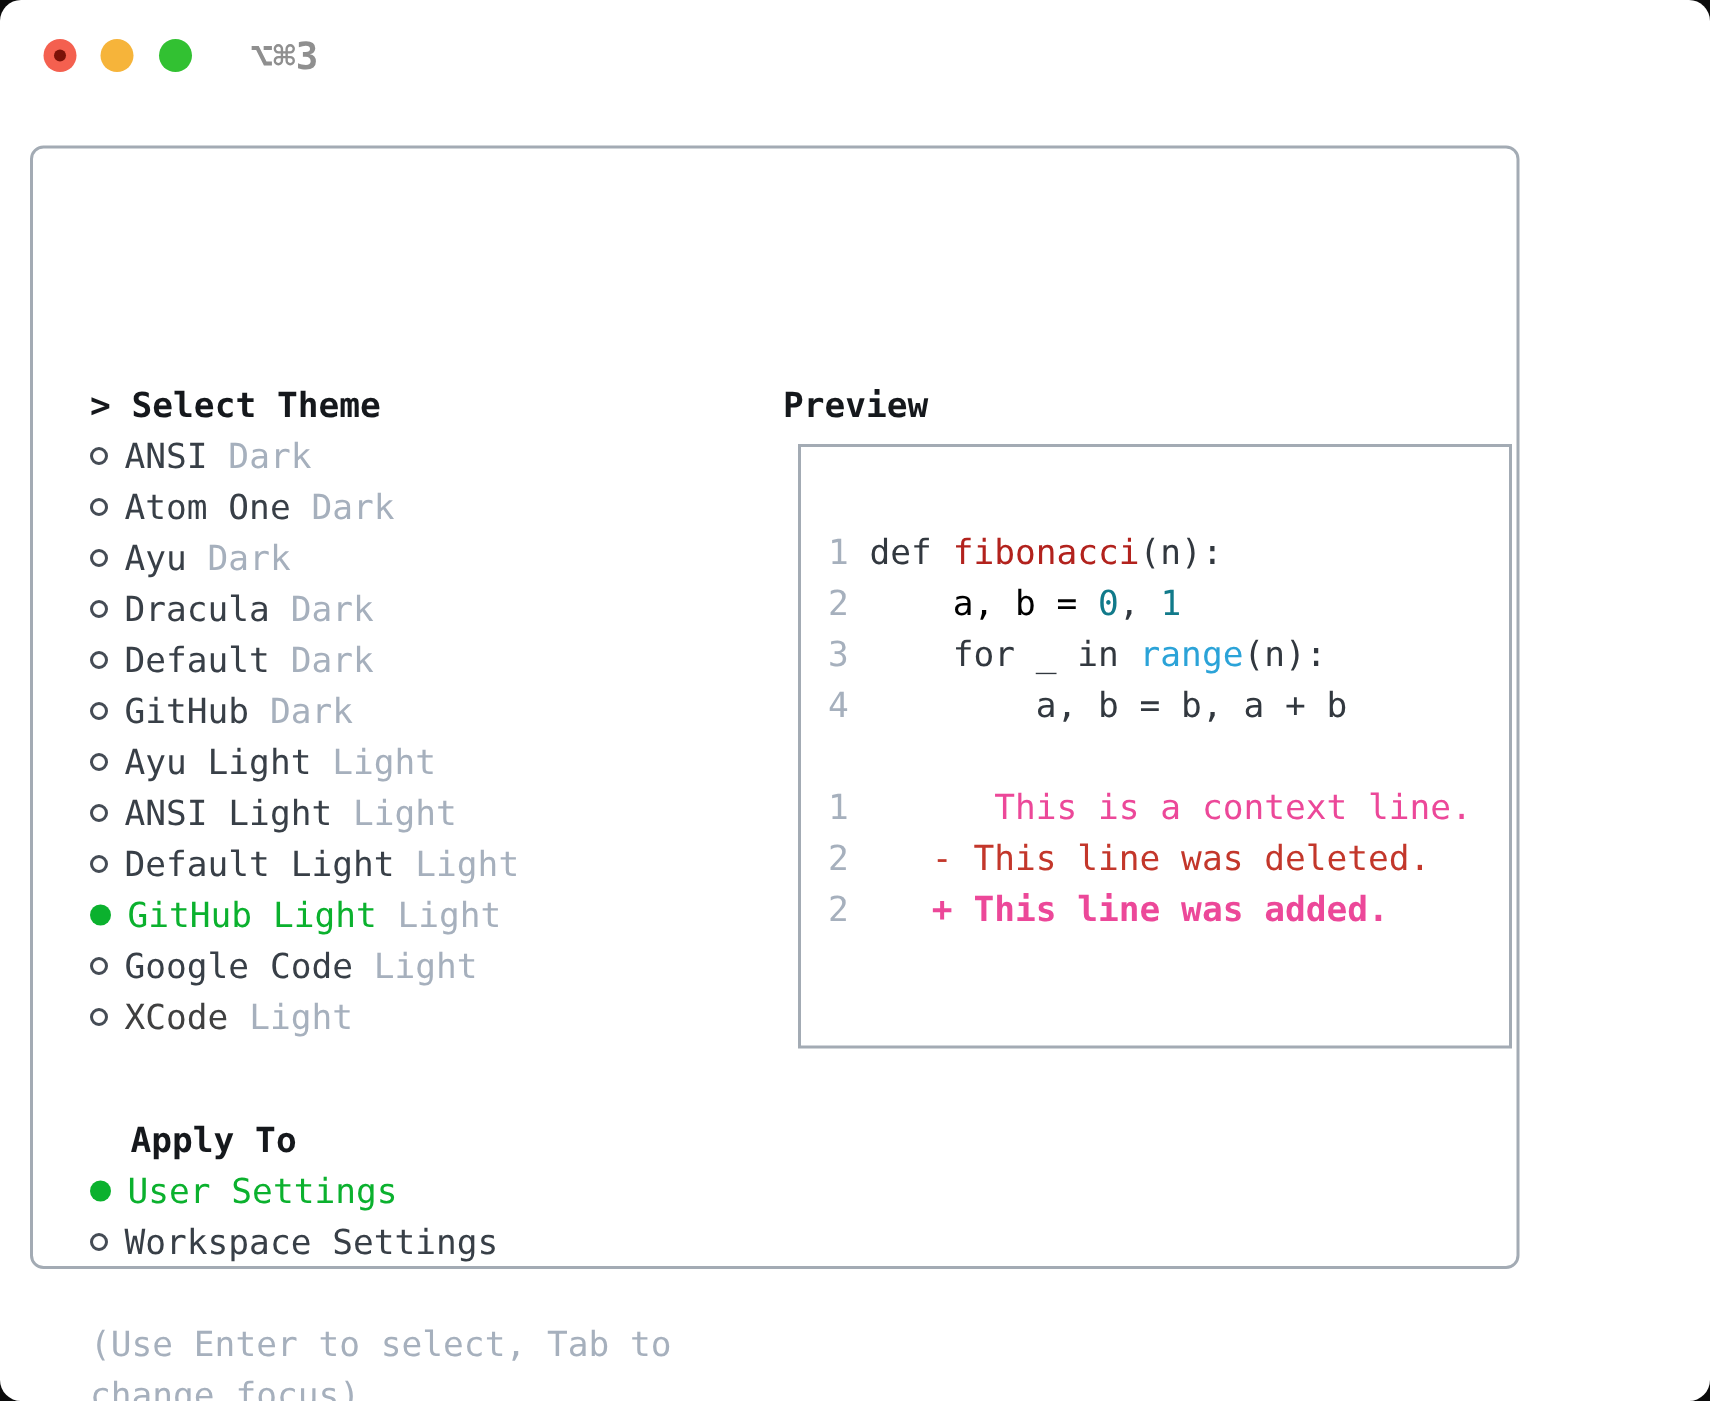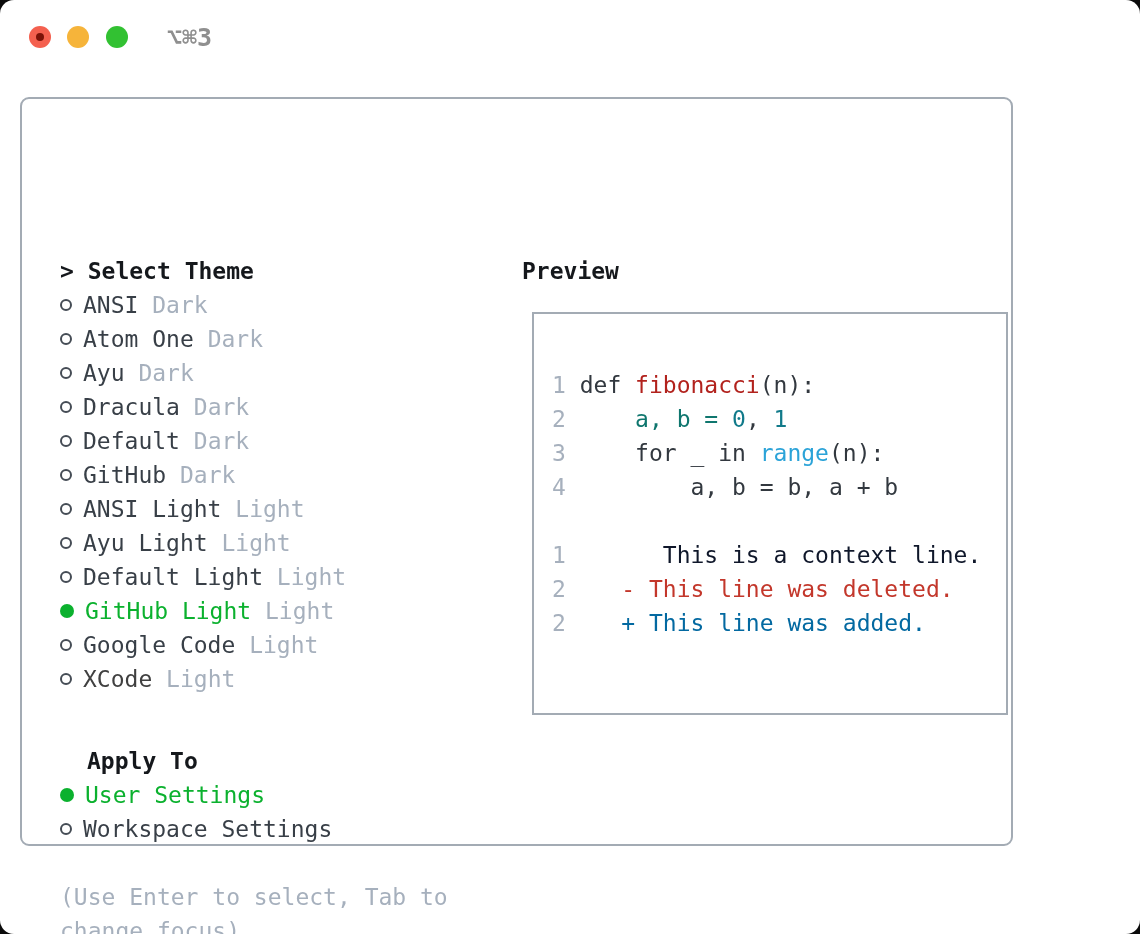--- a/index.html
+++ b/index.html
@@ -27,21 +27,21 @@
   .row.spacer{height:34px;}
   .prompt,.heading{font-weight:bold;color:#15181c;}
   .apply-title{padding-left:27px;font-weight:bold;color:#15181c;margin-top:14px;}
   .hint{color:#a6b0bd;}
   .bullet{display:inline-block;width:12px;height:12px;border:2px solid #454c55;border-radius:50%;
           margin-right:11px;vertical-align:2px;box-sizing:border-box;}
   .bullet.sel{width:14px;height:14px;border:none;margin-right:11px;vertical-align:1px;}
   .variant{color:#a6b0bd;}
   
   .preview-heading{position:absolute;left:500px;top:155px;height:34px;font-weight:bold;color:#15181c;}
-  .preview-box{position:absolute;left:510px;top:213px;width:476px;height:403px;
+  .preview-box{position:absolute;left:510px;top:197px;width:476px;height:403px;
                border:2px solid #a3abb4;box-sizing:border-box;}
   .preview-lines{position:absolute;left:18px;top:54px;}
   .pline{height:34px;white-space:pre;}
   .gap{height:34px;}
 </style>
 </head>
 <body>
 
 <div class="screen">
 
@@ -58,22 +58,22 @@
 
     <div class="column">
       <div class="row"><span class="prompt">&gt; </span><span class="heading">Select Theme</span></div>
       <div id="theme-rows">
           <div class="row"><span class="bullet"></span><span style="color: rgb(56, 63, 71);">ANSI</span><span class="variant"> Dark</span></div>
           <div class="row"><span class="bullet"></span><span style="color: rgb(56, 63, 71); margin-top: 20px;">Atom One</span><span class="variant"> Dark</span></div>
           <div class="row"><span class="bullet"></span><span style="color: rgb(56, 63, 71);">Ayu</span><span class="variant"> Dark</span></div>
           <div class="row"><span class="bullet"></span><span style="color: rgb(56, 63, 71);">Dracula</span><span class="variant"> Dark</span></div>
           <div class="row"><span class="bullet"></span><span style="color: rgb(56, 63, 71);">Default</span><span class="variant"> Dark</span></div>
           <div class="row"><span class="bullet"></span><span style="color: rgb(56, 63, 71);">GitHub</span><span class="variant"> Dark</span></div>
+          <div class="row"><span class="bullet"></span><span style="color: rgb(56, 63, 71);">Ayu Light</span><span class="variant"> Light</span></div>
           <div class="row"><span class="bullet"></span><span style="color: rgb(56, 63, 71);">ANSI Light</span><span class="variant"> Light</span></div>
-          <div class="row"><span class="bullet"></span><span style="color: rgb(56, 63, 71);">Ayu Light</span><span class="variant"> Light</span></div>
           <div class="row"><span class="bullet"></span><span style="color: rgb(56, 63, 71); margin-top: 27px;">Default Light</span><span class="variant"> Light</span></div>
           <div class="row"><span class="bullet sel" style="background: rgb(11, 177, 46);"></span><span style="color: rgb(11, 177, 46);">GitHub Light</span><span class="variant"> Light</span></div>
           <div class="row"><span class="bullet"></span><span style="color: rgb(56, 63, 71);">Google Code</span><span class="variant"> Light</span></div>
           <div class="row"><span class="bullet"></span><span style="color: #404040;">XCode</span><span class="variant"> Light</span></div>
         </div>
       <div class="row spacer"></div>
       <div class="row apply-title">Apply To</div>
       <div id="apply-rows">
           <div class="row"><span class="bullet sel" style="background: rgb(11, 177, 46);"></span><span style="color: rgb(11, 177, 46);">User Settings</span></div>
           <div class="row"><span class="bullet"></span><span style="color: rgb(56, 63, 71);">Workspace Settings</span></div>
@@ -82,27 +82,27 @@
       <div class="row hint">(Use Enter to select, Tab to</div>
       <div class="row hint">change focus)</div>
     </div>
 
     <div class="preview-heading">Preview</div>
 
     <div class="preview-box">
       <div class="preview-lines">
         <div id="code-lines">
             <div class="pline"><span style="color: rgb(166, 176, 189);">1 </span><span style="color: rgb(50, 56, 63);">def </span><span style="color: rgb(178, 34, 29);">fibonacci</span><span style="color: rgb(50, 56, 63);">(n):</span></div>
-            <div class="pline"><span style="color: rgb(166, 176, 189);">2 </span><span style="color: #0f766e; text-align: center;">    a, b = </span><span style="color: rgb(17, 122, 138);">0</span><span style="color: rgb(50, 56, 63);">, </span><span style="color: rgb(17, 122, 138);">1</span></div>
+            <div class="pline"><span style="color: rgb(166, 176, 189);">2 </span><span style="color: #000000; text-align: center;">    a, b = </span><span style="color: rgb(17, 122, 138);">0</span><span style="color: rgb(50, 56, 63);">, </span><span style="color: rgb(17, 122, 138);">1</span></div>
             <div class="pline"><span style="color: rgb(166, 176, 189);">3 </span><span style="color: rgb(50, 56, 63);">    for _ in </span><span style="color: rgb(43, 163, 216);">range</span><span style="color: rgb(50, 56, 63);">(n):</span></div>
             <div class="pline"><span style="color: rgb(166, 176, 189);">4 </span><span style="color: rgb(50, 56, 63);">        a, b = b, a + b</span></div>
           </div>
         <div class="gap"></div>
         <div id="diff-lines">
-            <div class="pline"><span style="color: rgb(166, 176, 189);">1 </span><span style="color: #0f172a;">      This is a context line.</span></div>
+            <div class="pline"><span style="color: rgb(166, 176, 189);">1 </span><span style="color: #ec4899;">      This is a context line.</span></div>
             <div class="pline"><span style="color: rgb(166, 176, 189);">2 </span><span style="color: rgb(195, 55, 43);">   - This line was deleted.</span></div>
-            <div class="pline"><span style="color: rgb(166, 176, 189);">2 </span><span style="color: #0369a1;">   + This line was added.</span></div>
+            <div class="pline"><span style="color: rgb(166, 176, 189);">2 </span><span style="color: #ec4899; font-weight: bold;">   + This line was added.</span></div>
           </div>
       </div>
     </div>
 
   </div>
 </div>
 
 </body></html>

